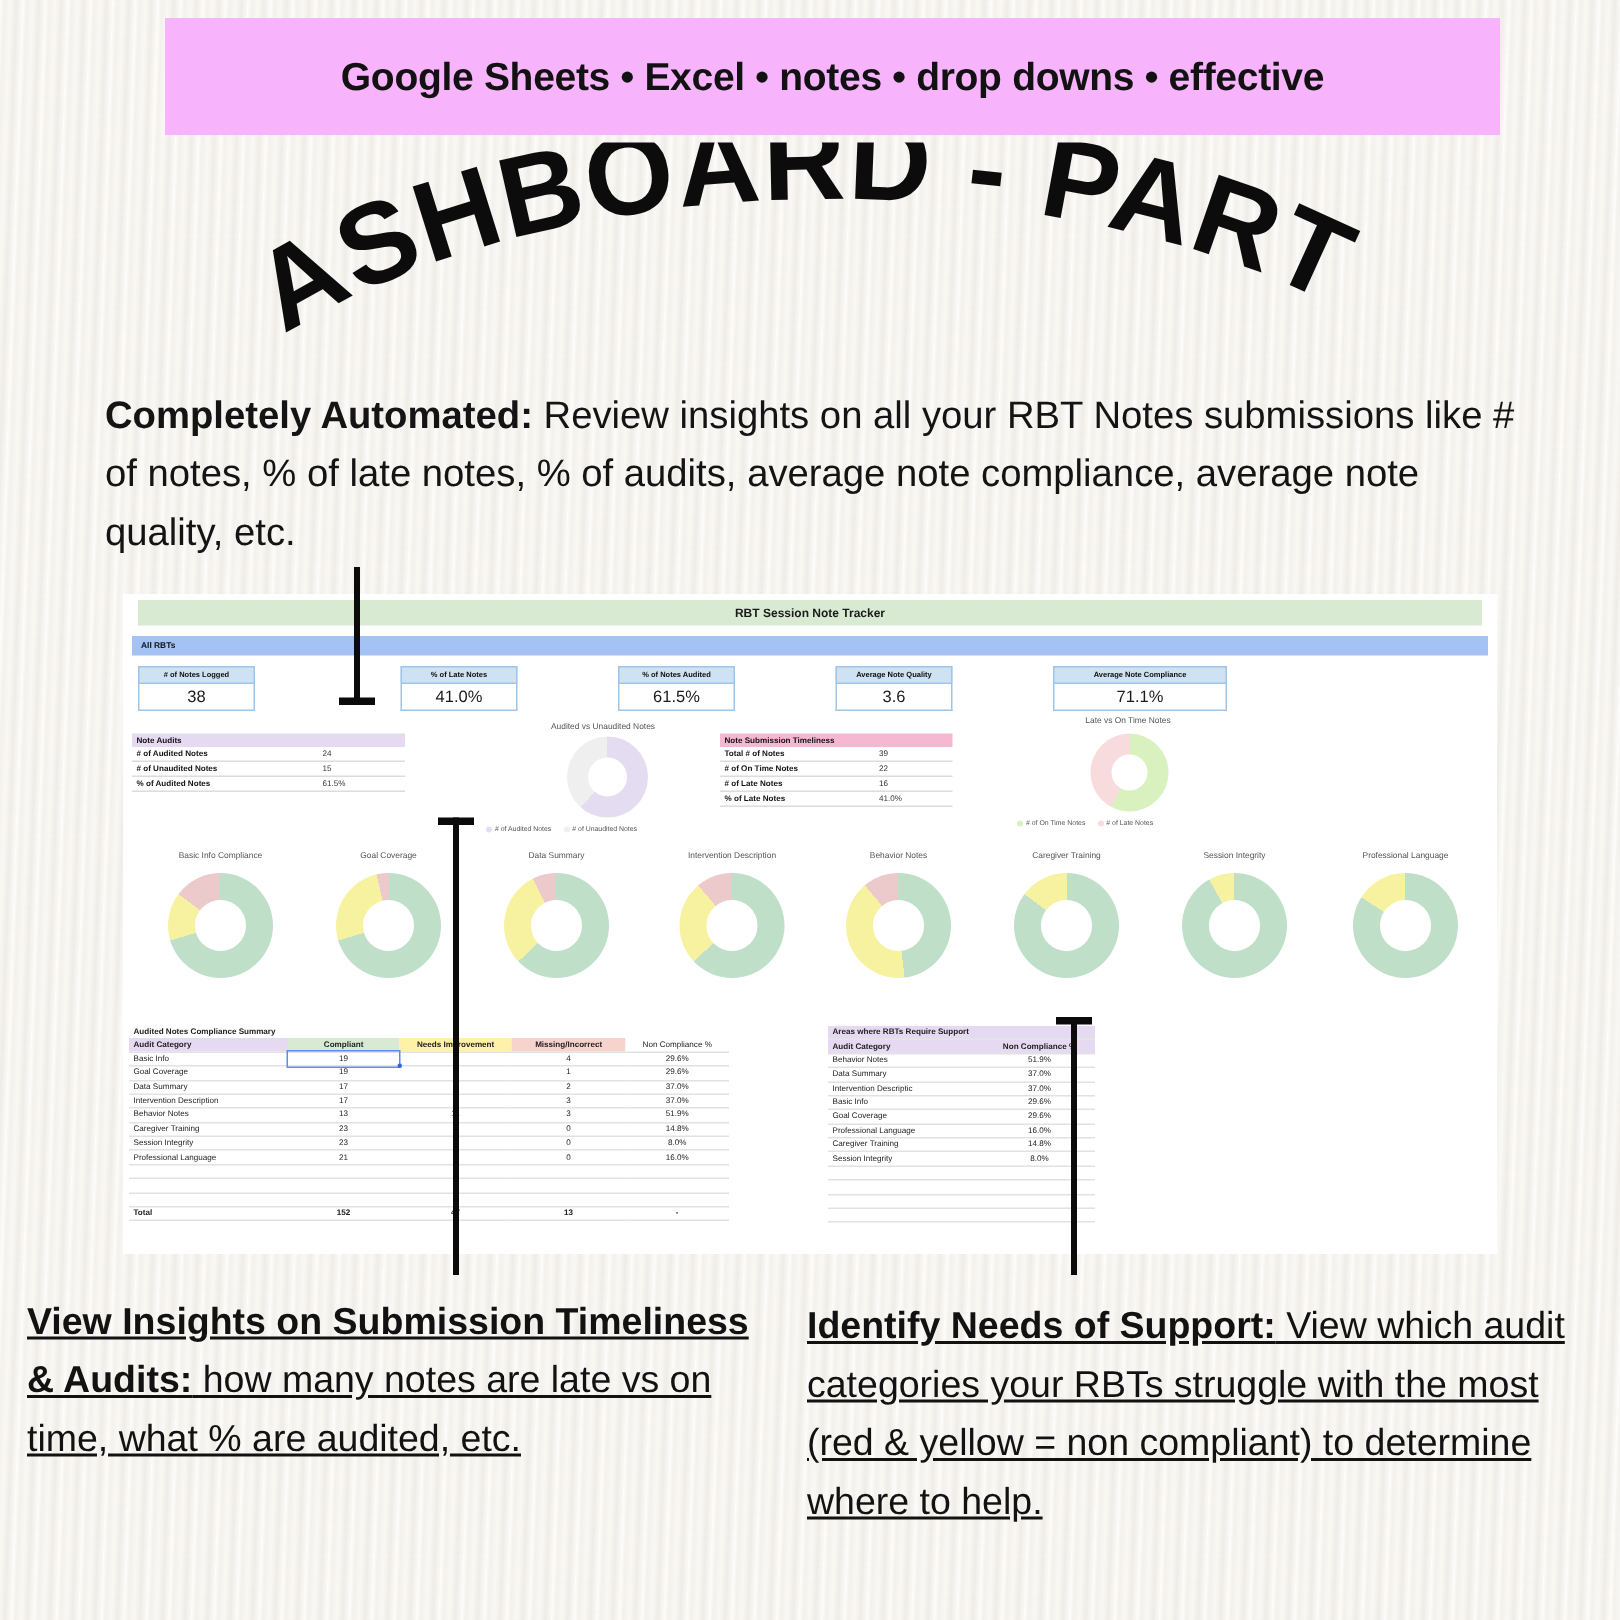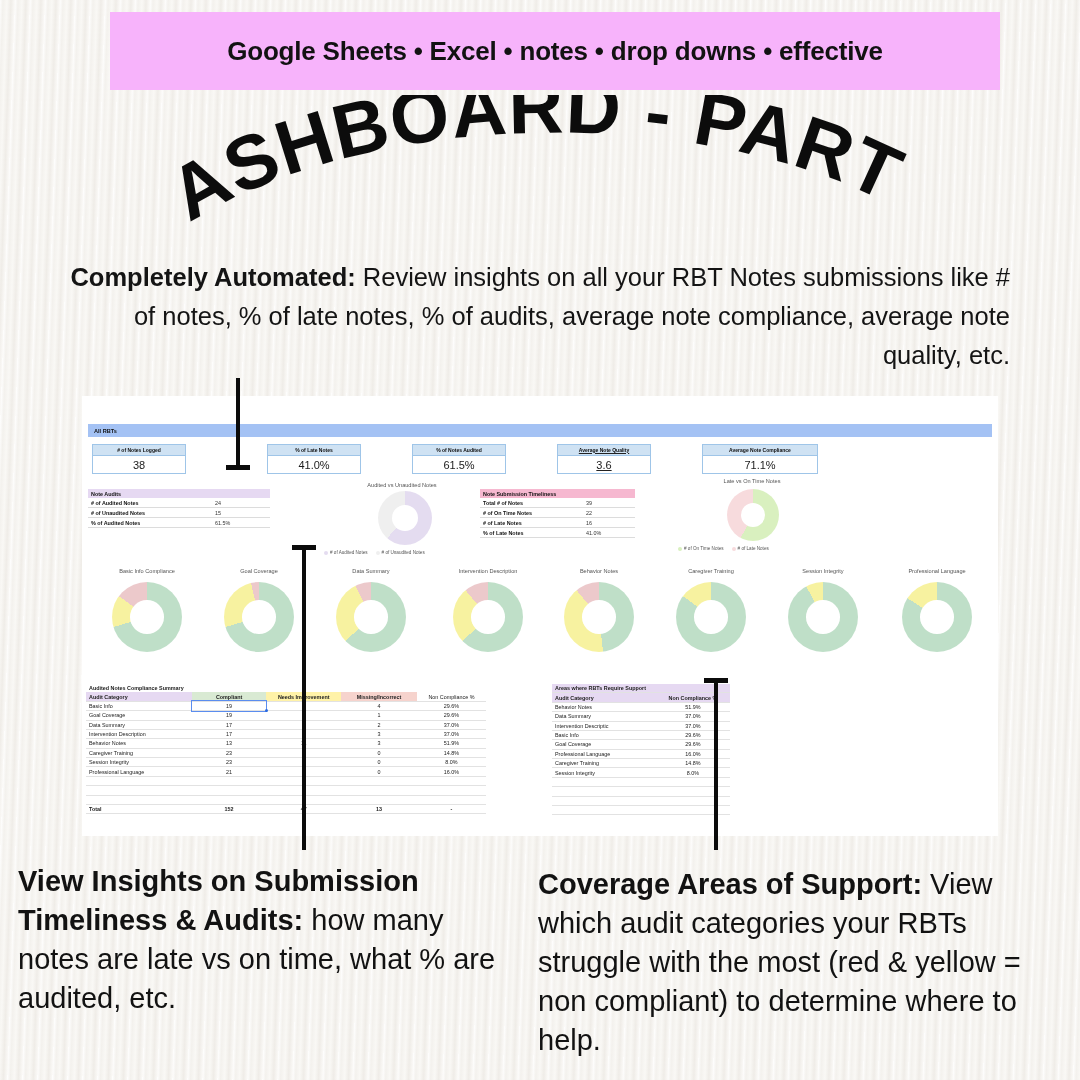--- a/index.html
+++ b/index.html
@@ -51,21 +51,21 @@
   #arch-title text {
     font-family: "Liberation Sans", sans-serif;
     font-size: 76px; font-weight: bold; fill: #0c0c0c;
     letter-spacing: 1px;
   }
 
   
   #intro {
     position: absolute; left: 70px; top: 258px;
     width: 940px; z-index: 3;
-    text-align: right;
+    text-align: left;
     font-size: 25.5px; line-height: 39px; color: #141414;
   }
   #intro b { font-weight: bold; }
 
   
   #sheet {
     position: absolute; left: 82px; top: 396px;
     width: 916px; height: 440px;
     background: #ffffff;
     z-index: 2;
@@ -80,21 +80,21 @@
   }
   #sheet .allrbts-bar {
     position: absolute; left: 6px; top: 28px; width: 904px; height: 13px;
     background: #a4c2f4;
     display: flex; align-items: center;
     padding-left: 6px;
     font-size: 5.6px; font-weight: bold; color: #111;
   }
 
   
-  .kpi { position: absolute; top: 48px; width: 94px; z-index: 4; }
+  .kpi { position: absolute; top: 48px; width: 78px; z-index: 4; }
   .kpi .kpi-label {
     height: 12px; background: #cfe2f3; border: 1px solid #9fc5e8;
     display: flex; align-items: center; justify-content: center;
     font-size: 5px; font-weight: bold; color: #0d0d0d;
     text-align: center; line-height: 1;
   }
   .kpi .kpi-value {
     height: 18px; background: #fff; border: 1px solid #9fc5e8; border-top: none;
     display: flex; align-items: center; justify-content: center;
     font-size: 11px; color: #1a1a1a;
@@ -165,21 +165,21 @@
     width: 3px; height: 3px; background: #2a6ae0; border-radius: 50%;
   }
 
   
   .pointer { position: absolute; background: #0b0b0b; z-index: 6; }
   .pointer .cap { position: absolute; height: 5px; background: #0b0b0b; }
 
   
   .caption {
     position: absolute; z-index: 3;
-    font-size: 29px; line-height: 39px; color: #121212;
+    font-size: 25px; line-height: 39px; color: #121212; text-decoration: underline;
   }
   .caption b { font-weight: bold; }
   #caption-left  { left: 18px;  top: 862px; width: 490px; }
   #caption-right { left: 538px; top: 865px; width: 520px; }
 </style>
 </head>
 <body>
 
 <div id="bg-texture"></div>
 
@@ -195,38 +195,41 @@
     <textPath href="#arcpath" startOffset="50%" text-anchor="middle"><tspan>DASHBOARD - PART 1</tspan></textPath>
   </text>
 </svg>
 
 <div id="intro">
   <b>Completely Automated:</b><span> Review insights on all your RBT Notes submissions like # of notes, % of late notes, % of audits, average note compliance, average note quality, etc.</span>
 </div>
 
 <div id="sheet">
 
+  <div class="title-bar">
+    <span>RBT Session Note Tracker</span>
+  </div>
 
   <div class="allrbts-bar">
     <span>All RBTs</span>
   </div>
 
   <div class="kpi" style="left:10px;">
     <div class="kpi-label"># of Notes Logged</div>
     <div class="kpi-value">38</div>
   </div>
   <div class="kpi" style="left:185px;">
     <div class="kpi-label">% of Late Notes</div>
     <div class="kpi-value">41.0%</div>
   </div>
   <div class="kpi" style="left:330px;">
     <div class="kpi-label">% of Notes Audited</div>
     <div class="kpi-value">61.5%</div>
   </div>
-  <div class="kpi" style="left:475px;text-decoration:underline;">
+  <div class="kpi" style="left:475px;">
     <div class="kpi-label">Average Note Quality</div>
     <div class="kpi-value">3.6</div>
   </div>
   <div class="kpi" style="left:620px;width:116px;">
     <div class="kpi-label">Average Note Compliance</div>
     <div class="kpi-value">71.1%</div>
   </div>
 
   <div class="mini-table" style="left:6px; top:93px; width:182px;">
     <div class="mt-head hdr-lav">Note Audits</div>
@@ -489,14 +492,14 @@
 
 <div class="pointer" style="left:714px; top:678px; width:4px; height:172px;">
   <div class="cap" style="left:-10px; top:0; width:24px; height:5px;"></div>
 </div>
 
 <div class="caption" id="caption-left">
   <b>View Insights on Submission Timeliness &amp; Audits:</b><span> how many notes are late vs on time, what % are audited, etc.</span>
 </div>
 
 <div class="caption" id="caption-right">
-  <b>Coverage Areas of Support:</b><span> View which audit categories your RBTs struggle with the most (red &amp; yellow = non compliant) to determine where to help.</span>
+  <b>Identify Needs of Support:</b><span> View which audit categories your RBTs struggle with the most (red &amp; yellow = non compliant) to determine where to help.</span>
 </div>
 
 </body></html>

